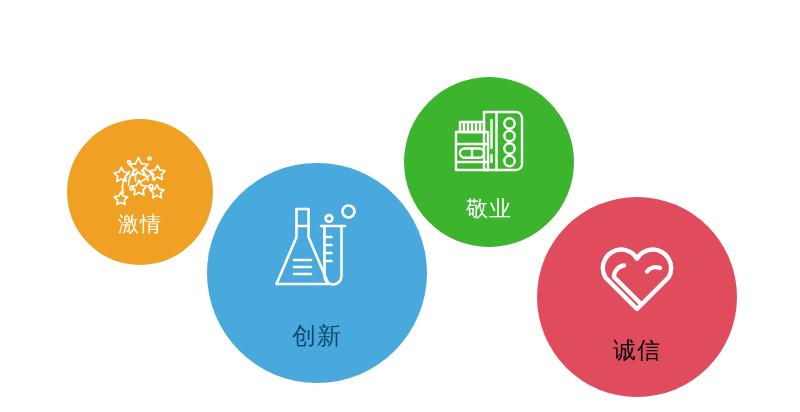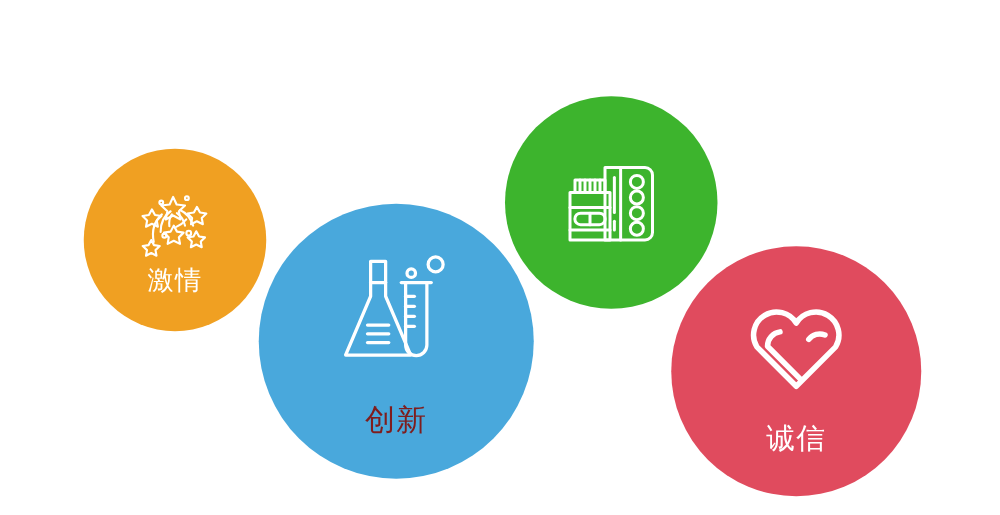--- a/index.html
+++ b/index.html
@@ -152,21 +152,21 @@
 
         <path d="M50.5 33 L57.5 33"></path>
         <path d="M50.5 41 L57.5 41"></path>
         <path d="M50.5 49 L57.5 49"></path>
         <path d="M50.5 57 L57.5 57"></path>
 
         <circle cx="55.0" cy="14.5" r="3.4"></circle>
         <circle cx="74.5" cy="7.5" r="6.0"></circle>
       </svg>
     </span>
-    <span class="circle-label" style="color: #7f1d1d;">创新</span>
+    <span class="circle-label" style="color: #0c4a6e;">创新</span>
   </div>
 
   <div class="value-circle" id="circle-dedication" style="background: rgb(61, 180, 45);">
     <span class="circle-icon">
       <svg width="78" height="72" viewBox="0 0 78 72" fill="none" stroke="#ffffff" stroke-width="2.4" stroke-linecap="round" stroke-linejoin="round">
 
         <path d="M34 4 L66 4 A6 6 0 0 1 72 10 L72 56 A6 6 0 0 1 66 62 L34 62 Z"></path>
 
         <path d="M46.5 4 L46.5 62"></path>
         <path d="M41.5 12 L41.5 40"></path>
@@ -187,35 +187,36 @@
 
         <path d="M10 14 L34 14 L34 24 L10 24 Z"></path>
 
         <path d="M14 14 L14 24"></path>
         <path d="M18 14 L18 24"></path>
         <path d="M22 14 L22 24"></path>
         <path d="M26 14 L26 24"></path>
         <path d="M30 14 L30 24"></path>
       </svg>
     </span>
+    <span class="circle-label" style="color: rgb(255, 255, 255);">敬业</span>
   </div>
 
   <div class="value-circle" id="circle-integrity" style="background: rgb(224, 75, 94);">
     <span class="circle-icon">
       <svg width="84" height="74" viewBox="0 0 84 74" fill="none" stroke="#ffffff" stroke-width="4.4" stroke-linecap="round" stroke-linejoin="round">
 
         <path d="M42 68
                  L10.5 36.5
                  A17.5 17.5 0 0 1 42 17.5
                  A17.5 17.5 0 0 1 73.5 36.5
                  L42 68"></path>
 
         <path d="M45.5 62.5
                  L19.0 36.0
                  A11.5 11.5 0 0 1 29.0 24.5"></path>
 
         <path d="M52.0 30.5 A11.0 11.0 0 0 1 65.0 27.0"></path>
       </svg>
     </span>
-    <span class="circle-label" style="color: #ffffff; font-family: Liberation Serif, serif;">诚信</span>
+    <span class="circle-label" style="color: #000000; font-family: Liberation Serif, serif;">诚信</span>
   </div>
 
 </div>
 
 </body></html>

